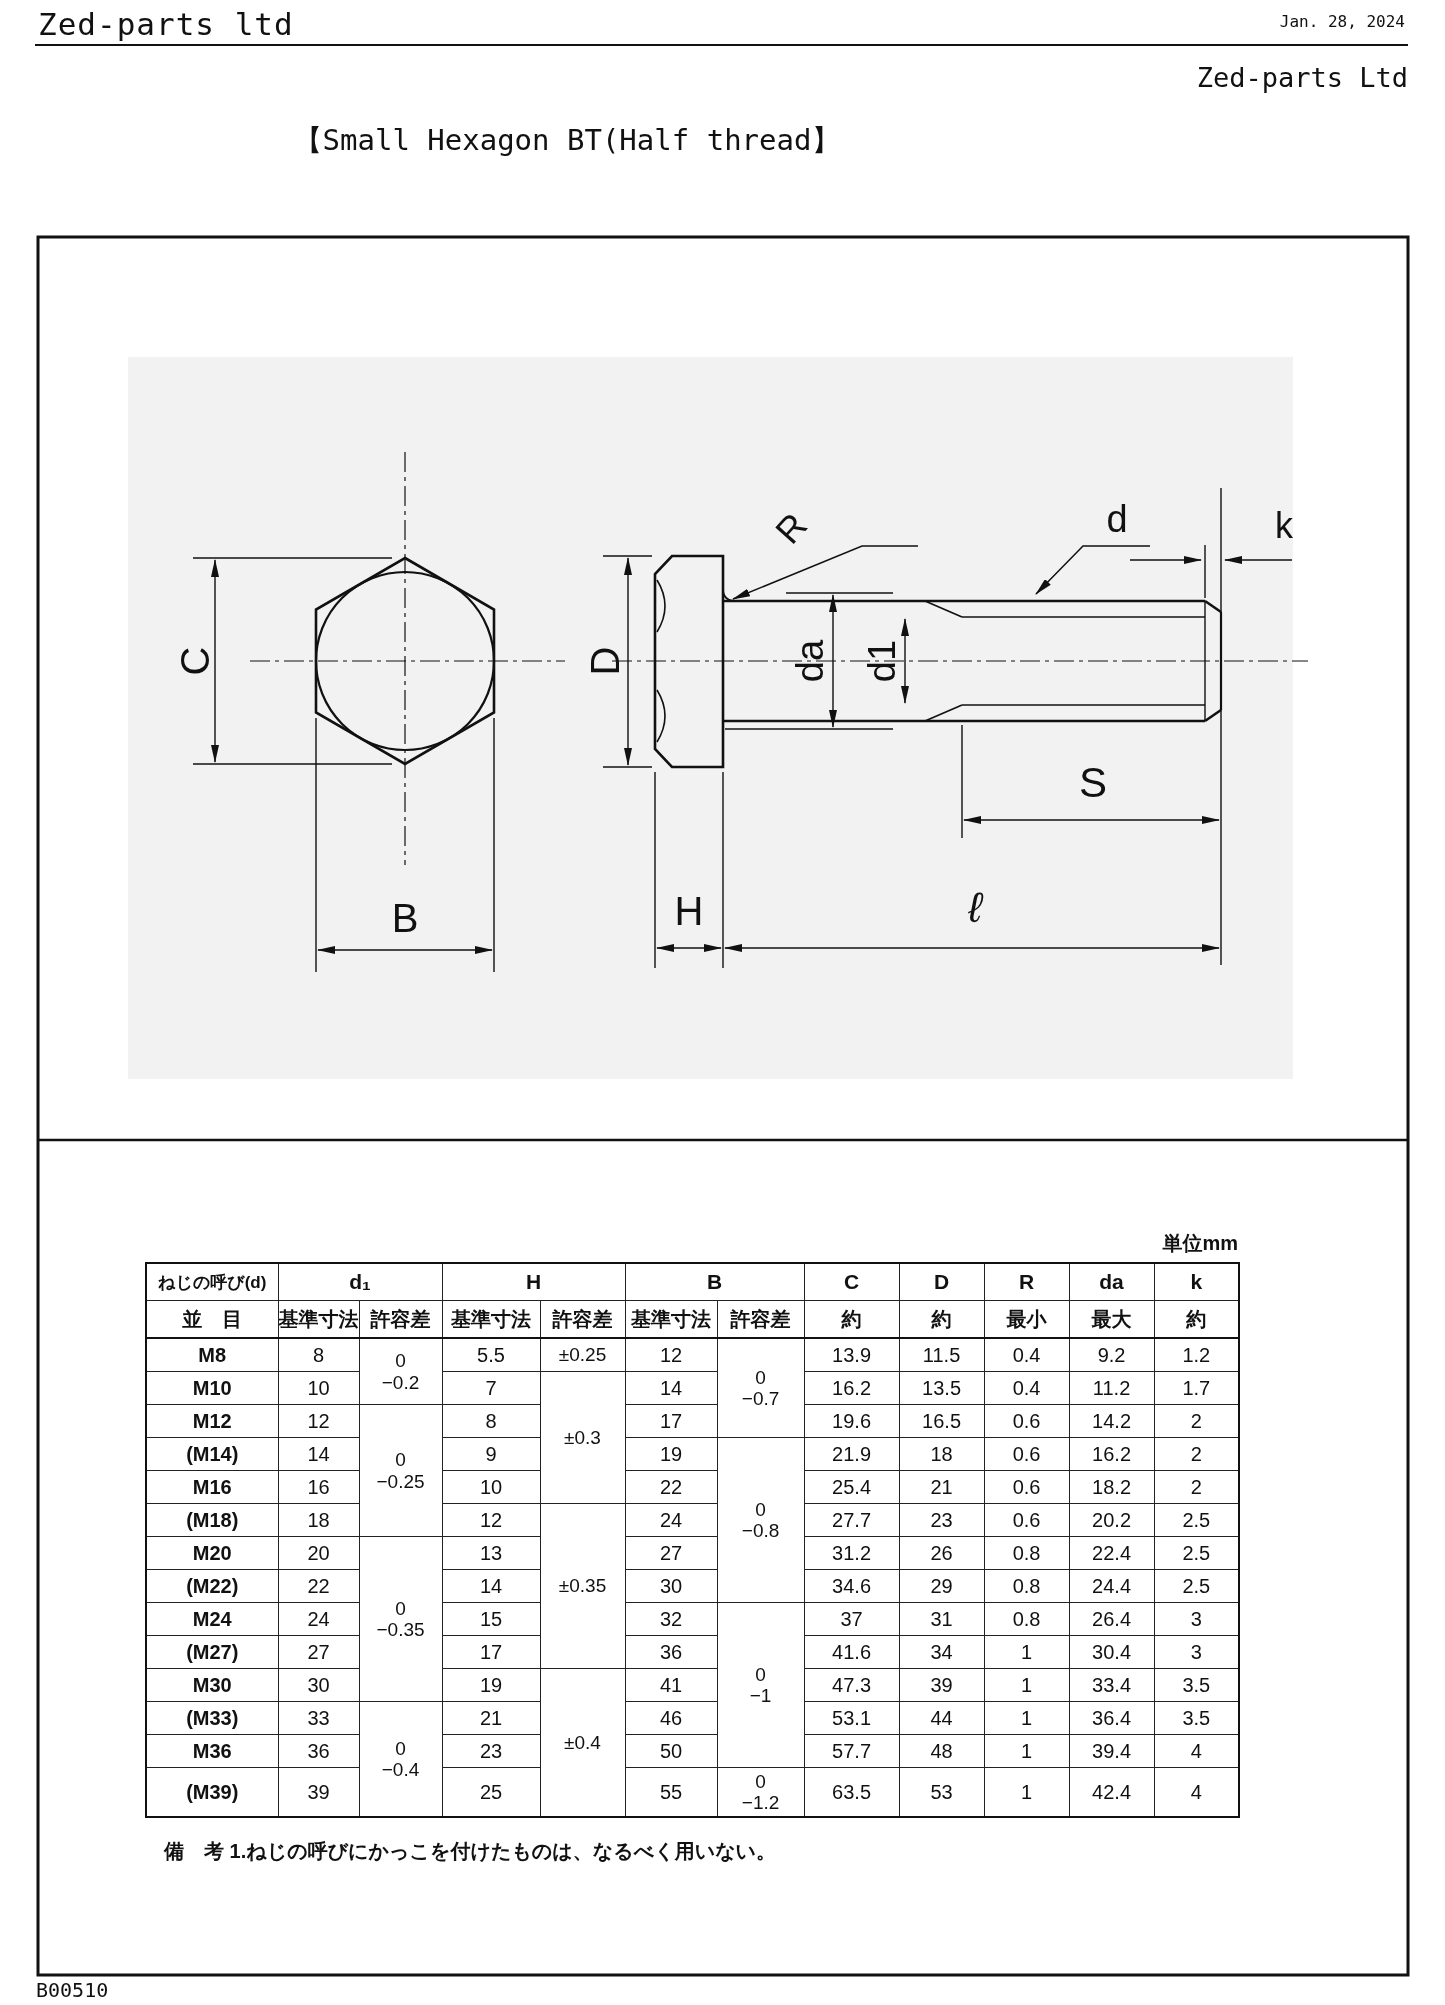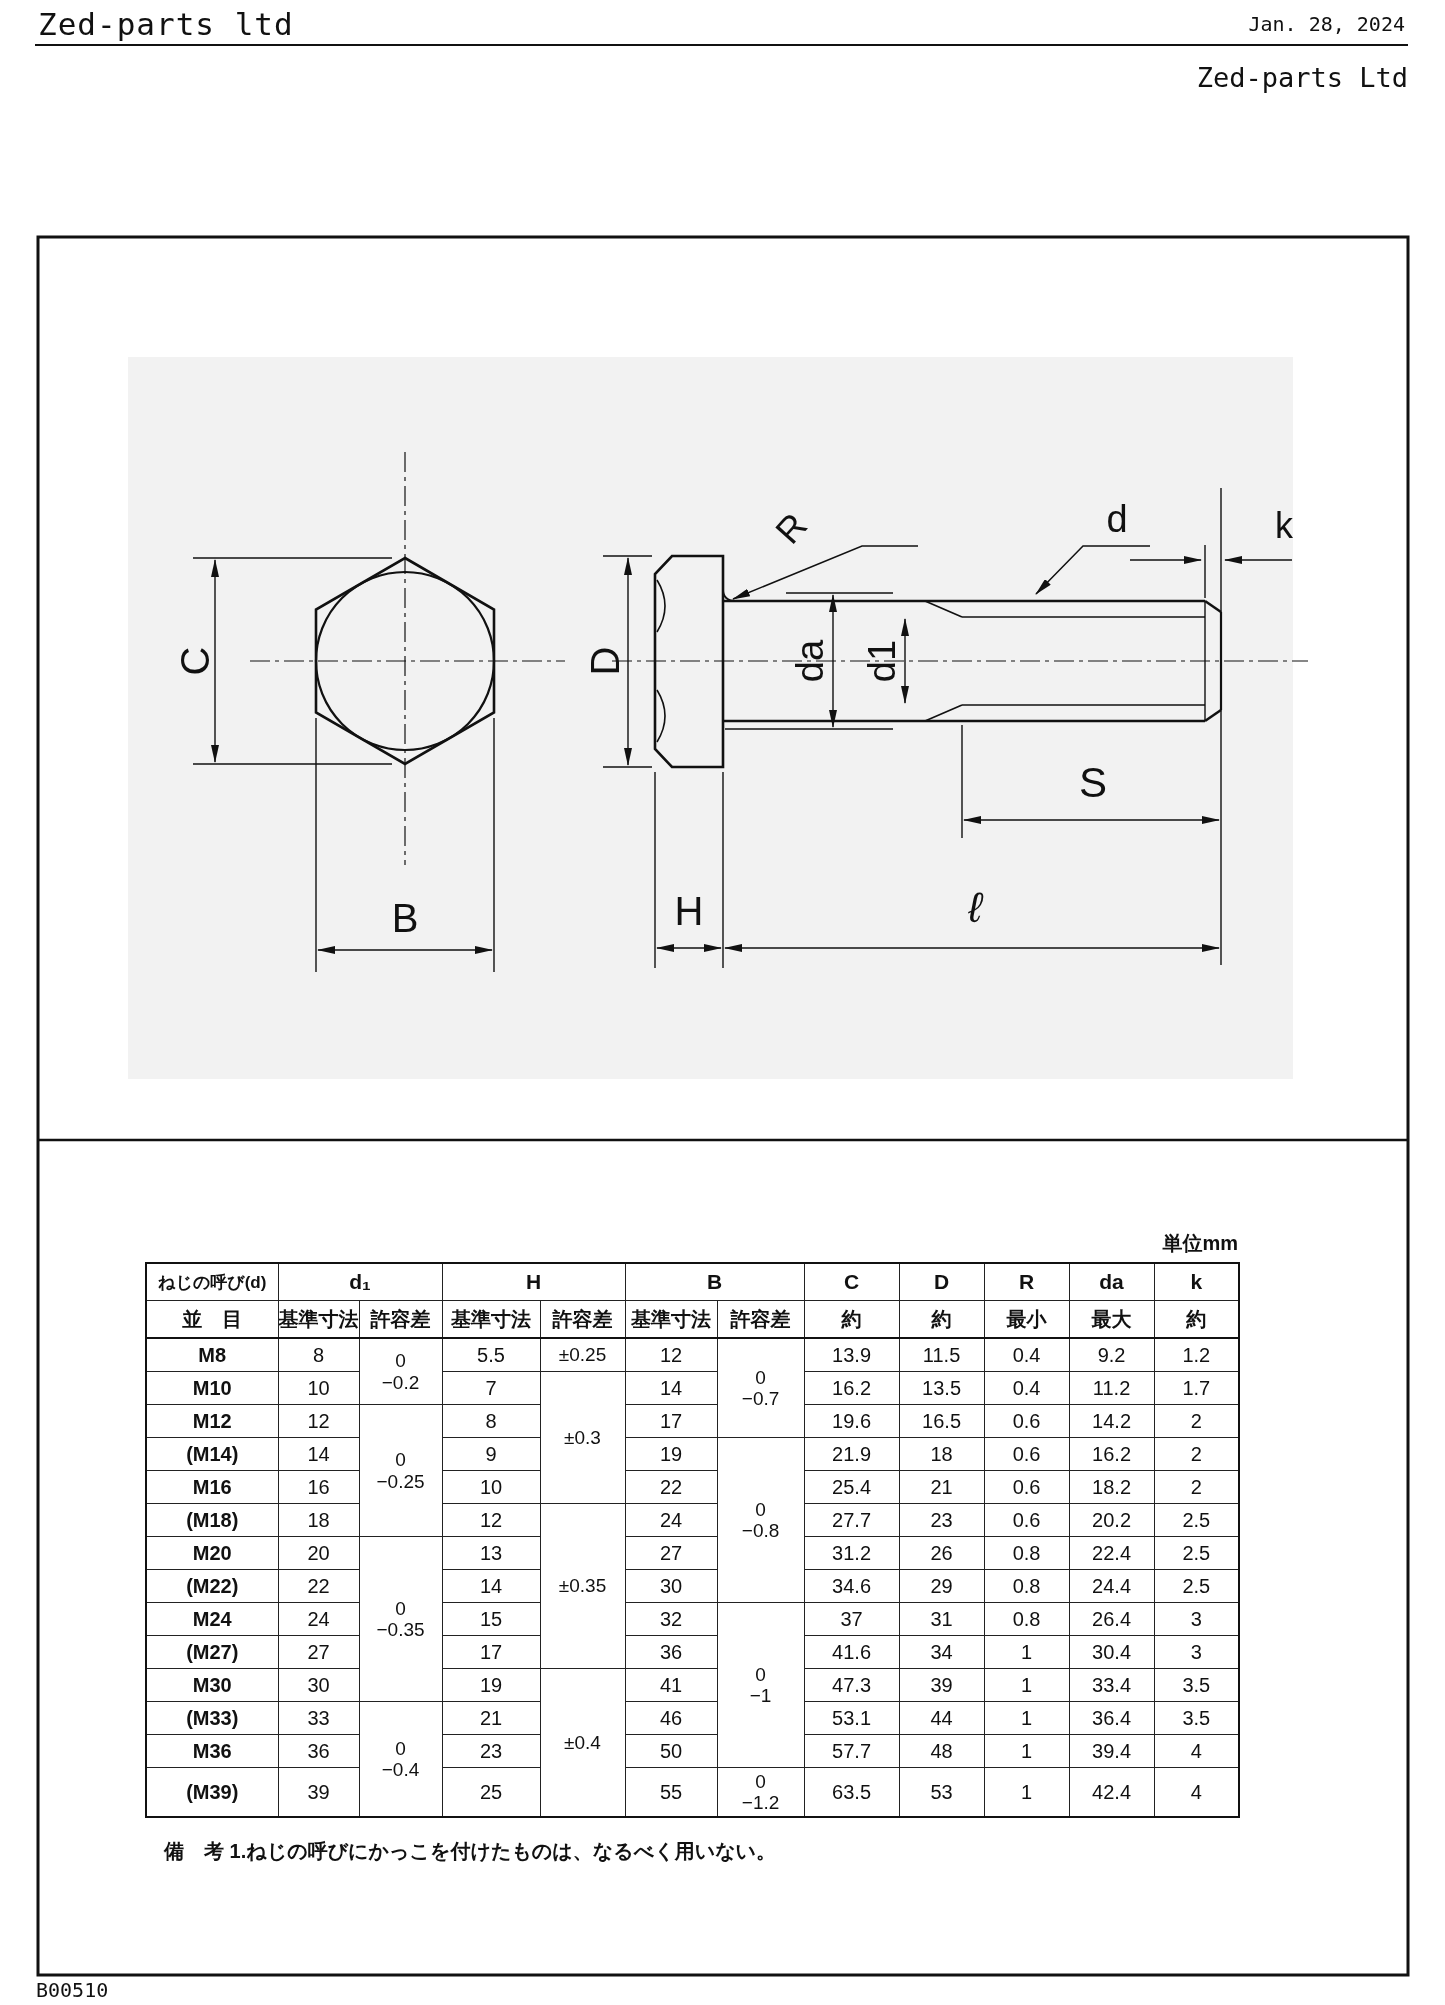--- a/index.html
+++ b/index.html
@@ -1,21 +1,21 @@
 <!DOCTYPE html>
 <html><head>
 <meta charset="utf-8">
 <style>
   html,body{margin:0;padding:0;background:#e8e8e8;}
   .page{position:relative;width:1445px;height:2005px;background:#ffffff;overflow:hidden;
         font-family:"Liberation Sans", sans-serif;color:#111;}
   .abs{position:absolute;}
   .mono{font-family:"DejaVu Sans Mono", monospace;}
   .hdr-company{left:38px;top:6px;font-size:31px;letter-spacing:1px;}
-  .hdr-date{right:40px;top:12px;font-size:20px;}
+  .hdr-date{right:40px;top:12px;font-size:16px;}
   .hdr-rule{left:35px;top:44px;width:1373px;height:0;border-top:2.5px solid #111;}
   .hdr-company2{right:37px;top:62px;font-size:27px;}
   .titleblock{left:167px;top:118px;width:800px;text-align:center;}
   .titleblock .t1{font-size:27px;}
   .titleblock .t2{font-size:29px;margin-top:3px;}
   .unit-label{left:145px;top:1230px;width:1093px;text-align:right;font-size:20px;font-weight:bold;}
   .spec-table{border-collapse:collapse;table-layout:fixed;width:1093px;background:#fff;
               text-align:center;color:#111;font-size:20px;}
   .spec-table td,.spec-table th{border:1.5px solid #222;padding:0;vertical-align:middle;overflow:hidden;}
   .spec-table{border:2.5px solid #111;padding-left:36px;}
@@ -33,20 +33,21 @@
 </head>
 <body>
 
 <div class="page">
 
   <div class="abs mono hdr-company">Zed-parts ltd</div>
   <div class="abs mono hdr-date">Jan. 28, 2024</div>
   <div class="abs hdr-rule"></div>
   <div class="abs mono hdr-company2">Zed-parts Ltd</div>
   <div class="abs titleblock">
+    <div class="mono t2">【Small Hexagon BT(Half thread】</div>
   </div>
 
   <svg class="abs" style="left:0;top:0;" width="1445" height="2005" viewBox="0 0 1445 2005">
     <defs>
       <marker id="arr" viewBox="0 0 18 8" refX="17" refY="4" markerWidth="18" markerHeight="8" orient="auto-start-reverse" markerUnits="userSpaceOnUse">
         <path d="M0 0 L18 4 L0 8 z" fill="#111"></path>
       </marker>
     </defs>
 
     <g>

